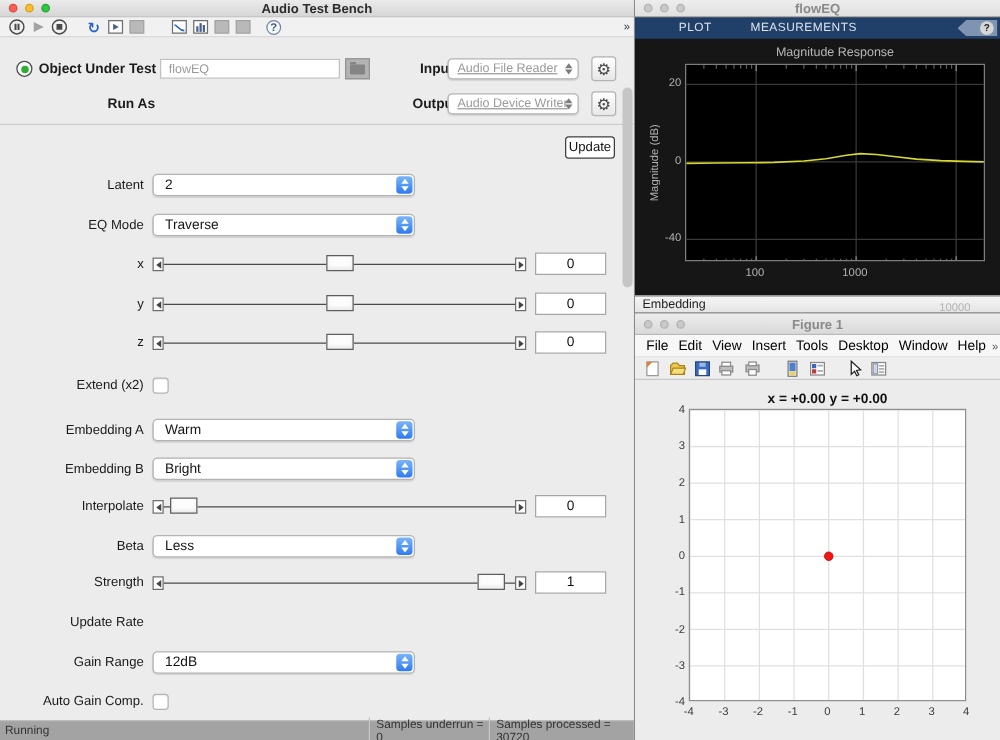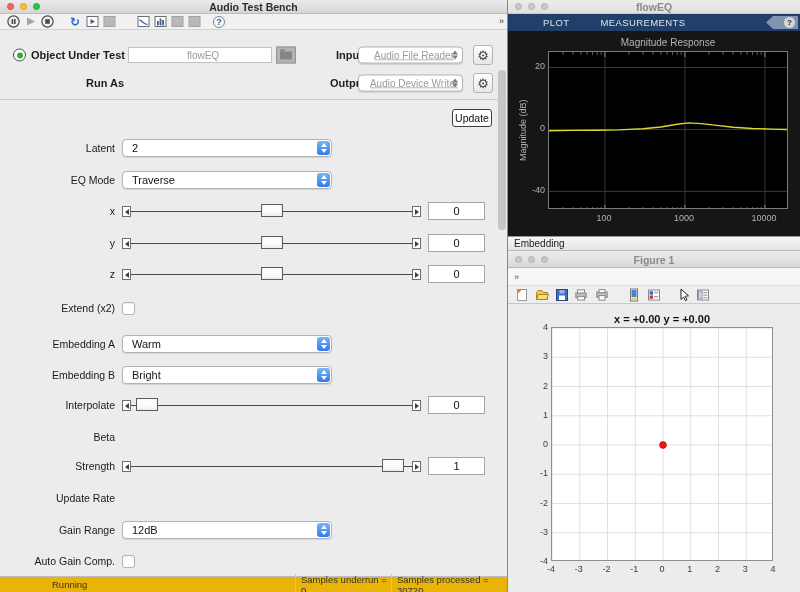--- a/index.html
+++ b/index.html
@@ -18,21 +18,21 @@
   .lgray { background:#c9c9c9; border:0.5px solid #b2b2b2; }
 
   .atb-toolbar { position:relative; height:16px; background:#f1f1f1; border-bottom:1px solid #d2d2d2; display:flex; align-items:center; padding-left:6px; }
   .tbi { width:14px; height:14px; display:flex; align-items:center; justify-content:center; margin-right:3px; }
   .gap1 { margin-left:11px; } .gap2 { margin-left:17px; } .gap3 { margin-left:8px; }
   .tb-ovf { position:absolute; right:3px; top:2px; font-size:9px; color:#333; }
   .qcircle { width:12px; height:12px; border-radius:50%; border:1px solid #6f87a8; color:#3d5677; background:#f5f8fb; font-size:9px; font-weight:700; text-align:center; line-height:10px; display:inline-block; }
 
   .atb-head { position:relative; height:70px; background:#ececec; border-bottom:1px solid #cdcdcd; }
   .hrow { position:absolute; left:0; width:100%; height:18px; }
-  .hrow > * { position:absolute; top:50%; transform:translateY(-50%);text-align:center; }
+  .hrow > * { position:absolute; top:50%; transform:translateY(-50%); }
   .hlabel { font-size:11px; font-weight:700; color:#1c1c1c; white-space:nowrap; }
   .led { width:13px; height:13px; border-radius:50%; border:1.5px solid #4c4c4c; background:#fdfdfd; display:flex; align-items:center; justify-content:center; }
   .led-dot { width:6px; height:6px; border-radius:50%; background:#2fae2f; }
   .txt { height:16px; border:1px solid #c2c2c2; background:#fff; font-size:10px; color:#9a9a9a; padding-left:6px; font-family:inherit; }
   .folder-btn { width:20px; height:17px; background:#b3b3b3; border:1px solid #949494; display:flex; align-items:center; justify-content:center; }
   .folder-glyph { width:12px; height:8px; background:#858585; border-radius:1px; position:relative; display:block; }
   .folder-glyph::before { content:""; position:absolute; top:-2px; left:0; width:5px; height:2px; background:#858585; border-radius:1px 1px 0 0; }
   .gear-btn { width:20px; height:20px; border:1px solid #b3b3b3; border-radius:3px; background:linear-gradient(#ffffff,#e7e7e7); font-size:13px; color:#4a4a4a; text-align:center; line-height:17px; padding:0; }
 
   .dropdown { position:relative; height:18px; background:#fff; border:1px solid #b3b3b3; border-radius:4px; box-shadow:0 1px 1px rgba(0,0,0,.1); display:flex; align-items:center; }
@@ -52,21 +52,21 @@
   .hslider { position:relative; width:299px; height:14px; flex:none; }
   .sl-arrow { position:absolute; top:2px; width:9px; height:11px; background:#fff; border:1px solid #6e6e6e; display:flex; align-items:center; justify-content:center; padding:0; }
   .sl-arrow.left { left:0; } .sl-arrow.right { right:0; }
   .tri-l { width:0; height:0; border-top:3px solid transparent; border-bottom:3px solid transparent; border-right:4px solid #444; }
   .tri-r { width:0; height:0; border-top:3px solid transparent; border-bottom:3px solid transparent; border-left:4px solid #444; }
   .sl-line { position:absolute; left:9px; right:9px; top:7px; height:1px; background:#4a4a4a; }
   .sl-thumb { position:absolute; top:0; width:22px; height:13px; background:#fcfcfc; border:1px solid #5c5c5c; box-shadow:inset 0 -2px 3px rgba(0,0,0,.07); }
   .valbox { width:57px; height:18px; margin-left:7px; border:1px solid #a6a6a6; background:#fff; text-align:center; font-size:11px; color:#111; font-family:inherit; padding:0; }
   .chk { width:13px; height:13px; border:1px solid #b3b3b3; border-radius:3px; background:#fff; box-shadow:inset 0 1px 1px rgba(0,0,0,.06); flex:none; }
 
-  .atb-status { position:absolute; left:0; bottom:0; width:100%; height:16px; background:#eab308; border-top:1px solid #bdbdbd; display:flex; align-items:center; font-size:9.5px; color:#333;padding-left:48px; }
+  .atb-status { position:absolute; left:0; bottom:0; width:100%; height:16px; background:#a3a3a3; border-top:1px solid #bdbdbd; display:flex; align-items:center; font-size:9.5px; color:#333; }
   .st-left { flex:1; padding-left:4px; } 
   .st-mid { width:96px; border-left:1px solid #c4c4c4; padding-left:5px; }
   .st-right { width:116px; border-left:1px solid #c4c4c4; padding-left:5px; }
   .atb-scroll { position:absolute; right:1px; top:70px; width:8px; height:160px; border-radius:4px; background:#c6c6c6; }
 
   
   .rcol { position:absolute; left:508px; top:0; width:292px; height:592px; }
 
   
   .feq { position:relative; height:251px; background:#161616; }
@@ -313,20 +313,27 @@
         <span class="sl-thumb" style="left: 14.18px;"></span>
         <button class="sl-arrow right">
             <i class="tri-r"></i>
           </button>
       </div>
       <input class="valbox" value="0" style="">
     </div>
 
     <div class="frow" style="top:328px">
       <span class="rlabel">Beta</span>
+      <div class="dropdown dd-main">
+        <span class="dd-text">Less</span>
+        <span class="dd-step blue">
+            <i class="tri-up"></i>
+            <i class="tri-dn"></i>
+          </span>
+      </div>
     </div>
 
     <div class="frow" style="top:357px">
       <span class="rlabel">Strength</span>
       <div class="hslider">
         <button class="sl-arrow left">
             <i class="tri-l"></i>
           </button>
         <span class="sl-line"></span>
         <span class="sl-thumb" style="left: 260.23px;"></span>
@@ -445,35 +452,45 @@
           <line x1="135.9176003468815" y1="0" x2="135.9176003468815" y2="5" stroke="#8a8a8a" stroke-width="1"></line>
           <line x1="215.9176003468815" y1="153" x2="215.9176003468815" y2="158" stroke="#8a8a8a" stroke-width="1"></line>
           <line x1="215.9176003468815" y1="0" x2="215.9176003468815" y2="5" stroke="#8a8a8a" stroke-width="1"></line>
           <polyline points="0.0,78.7 24.1,78.4 48.2,78.2 70.0,77.9 94.1,76.8 111.8,75.0 128.2,72.2 139.2,70.9 152.2,71.6 167.8,73.4 184.1,75.3 203.5,76.5 222.3,77.1 240.0,77.5" fill="none" stroke="#d8d832" stroke-width="1.4"></polyline>
         </svg>
     <div class="mag-ytick" style="top: 30.4902px;">20</div>
         <div class="mag-ytick" style="top: 92.451px;">0</div>
         <div class="mag-ytick" style="top: 154.412px;">-40</div>
         <div class="mag-xtick" style="left: 77.9176px;">100</div>
         <div class="mag-xtick" style="left: 157.918px;">1000</div>
-        <div class="mag-xtick" style="left: 237.918px;">10000</div>
+        <div class="mag-xtick" style="left: 237.918px; margin-top: 28px;">10000</div>
       </div>
     <div class="proc-bar">Embedding</div>
   </div>
 
   <div class="figw">
     <div class="titlebar">
       <div class="lights">
         <span class="light lgray"></span>
         <span class="light lgray"></span>
         <span class="light lgray"></span>
       </div>
       <div class="wtitle">Figure 1</div>
     </div>
     <div class="fig-menubar">
+      <span id="fig-menu" style="display:flex">
+          <span class="menu-item">File</span>
+          <span class="menu-item">Edit</span>
+          <span class="menu-item">View</span>
+          <span class="menu-item">Insert</span>
+          <span class="menu-item">Tools</span>
+          <span class="menu-item">Desktop</span>
+          <span class="menu-item">Window</span>
+          <span class="menu-item">Help</span>
+        </span>
       <span class="menu-ovf">»</span>
     </div>
     <div class="fig-toolbar">
       <span class="ftb-icon" style="left:7px"><svg width="14" height="14">
             <rect x="2.5" y="1.5" width="9" height="11" fill="#fff" stroke="#999"></rect>
             <polygon points="2.5,1.5 7,1.5 2.5,6" fill="#e28030"></polygon>
           </svg></span>
       <span class="ftb-icon" style="left:27px"><svg width="14" height="14">
             <path d="M1.5,11.5 L1.5,4.5 L3.5,2.5 L7,2.5 L8.5,4.5 L12.5,4.5 L12.5,11.5 Z" fill="#edc84b" stroke="#ab8418"></path>
             <path d="M1.5,11.5 L3.5,6.5 L13.5,6.5 L11.5,11.5 Z" fill="#f6dd7d" stroke="#ab8418"></path>

